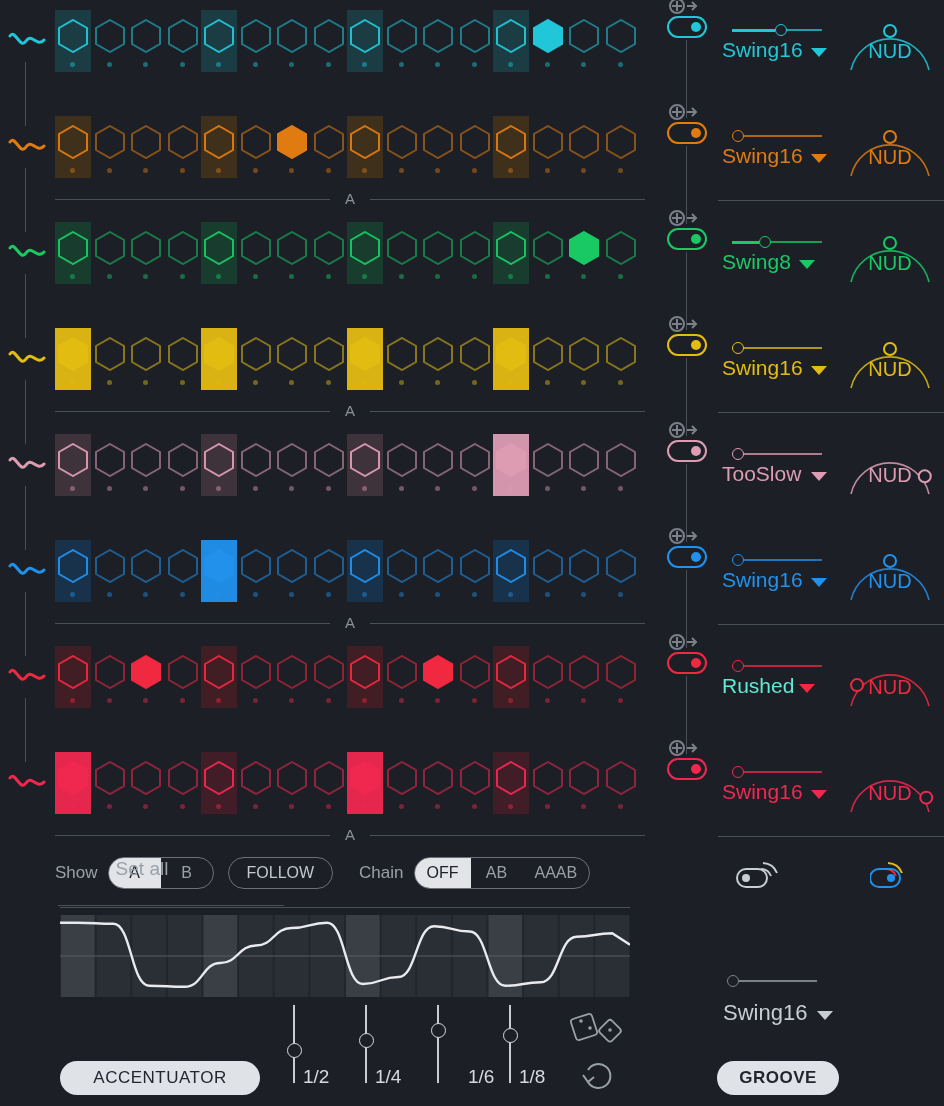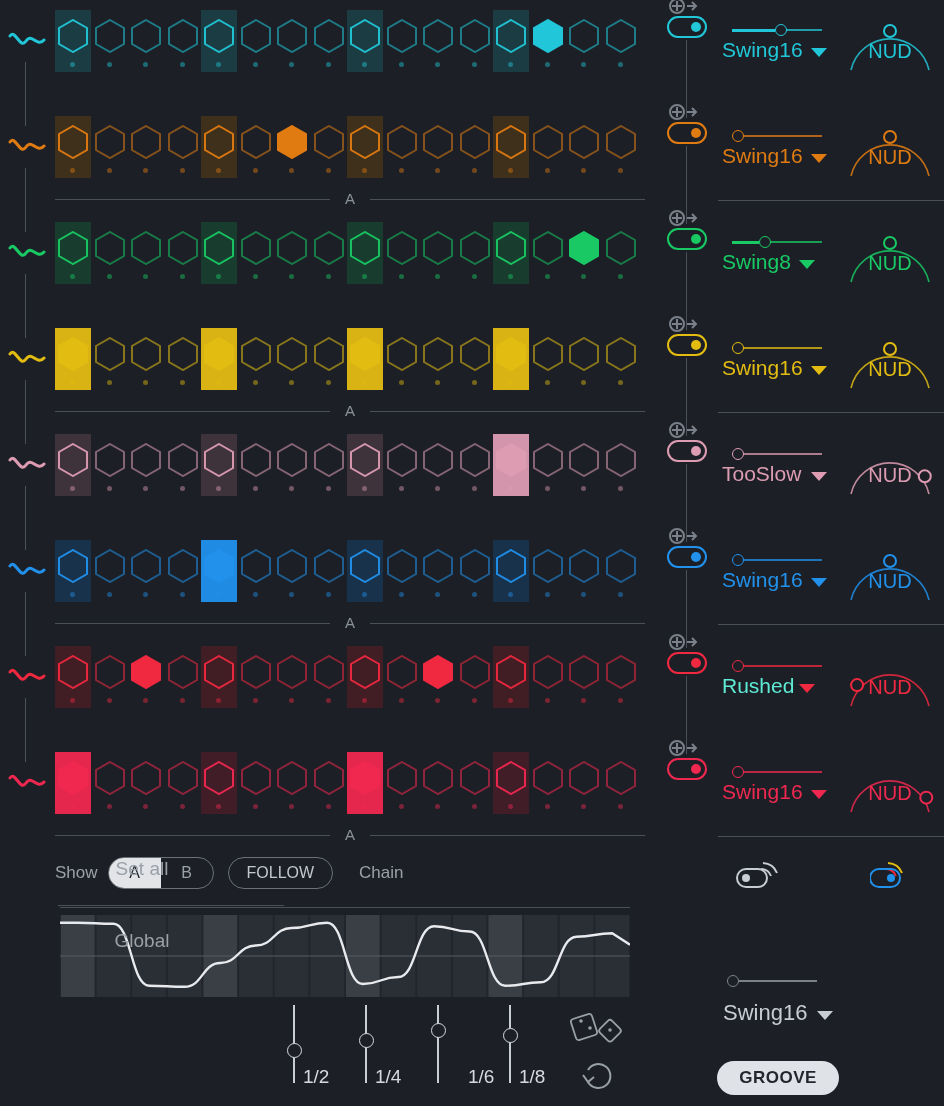--- a/index.html
+++ b/index.html
@@ -960,20 +960,25 @@
     </div>
 
   <div class="showbar">
     <span class="lbl">Show</span>
     <div class="seg" id="showseg">
         <div class="segbtn on">A</div>
         <div class="segbtn">B</div>
       </div>
     <div class="pillbtn" style="margin-left:14px;">FOLLOW</div>
     <span class="lbl" style="margin-left:26px;">Chain</span>
+    <div class="seg" id="chainseg">
+        <div class="segbtn on">OFF</div>
+        <div class="segbtn">AB</div>
+        <div class="segbtn">AAAB</div>
+      </div>
   </div>
 
   <div class="wavedisp" id="wavedisp"><svg width="570" height="82">
         <rect x="1" y="0" width="33.625" height="82" fill="#3a3f46"></rect>
         <rect x="36.625" y="0" width="33.625" height="82" fill="#2a2e35"></rect>
         <rect x="72.25" y="0" width="33.625" height="82" fill="#2a2e35"></rect>
         <rect x="107.875" y="0" width="33.625" height="82" fill="#2a2e35"></rect>
         <rect x="143.5" y="0" width="33.625" height="82" fill="#3a3f46"></rect>
         <rect x="179.125" y="0" width="33.625" height="82" fill="#2a2e35"></rect>
         <rect x="214.75" y="0" width="33.625" height="82" fill="#2a2e35"></rect>
@@ -1020,20 +1025,21 @@
     </g>
     <circle cx="11" cy="13" r="1.8" fill="#9aa0a8"></circle>
     <circle cx="20" cy="20" r="1.8" fill="#9aa0a8"></circle>
     <circle cx="40" cy="22" r="1.8" fill="#9aa0a8"></circle>
   </svg>
   <svg style="position:absolute;left:580px;top:1058px;" width="36" height="36">
     <path d="M8 12 A12 12 0 1 1 8 24" fill="none" stroke="#9aa0a8" stroke-width="2"></path>
     <path d="M3 17 L8 24 L14 19" fill="none" stroke="#9aa0a8" stroke-width="2"></path>
   </svg>
 
+  <div class="bigbtn" style="left:60px;top:1061px;width:200px;">ACCENTUATOR</div>
 
   <div class="rpanel" id="rpanel">
       <div class="rrow" style="top: 12px;">
         <svg width="30" height="18" class="plusarrow">
           <circle cx="9" cy="10" r="7" fill="none" stroke="#7b818a" stroke-width="2"></circle>
           <line x1="9" y1="5" x2="9" y2="15" stroke="#7b818a" stroke-width="2"></line>
           <line x1="4" y1="10" x2="14" y2="10" stroke="#7b818a" stroke-width="2"></line>
           <line x1="19" y1="10" x2="28" y2="10" stroke="#7b818a" stroke-width="2"></line>
           <path d="M24 6 L28 10 L24 14" fill="none" stroke="#7b818a" stroke-width="2"></path>
         </svg>
@@ -1236,21 +1242,20 @@
   </svg>
   <div class="setall-lbl">Set all</div>
   <svg style="position:absolute;left:870px;top:855px;" width="52" height="38">
     <path d="M18 8 a16 16 0 0 1 14 10" fill="none" stroke="#e3bc12" stroke-width="2"></path>
     <path d="M16 14 a11 11 0 0 1 10 7" fill="none" stroke="#f02840" stroke-width="2"></path>
     <rect x="0" y="14" width="30" height="18" rx="9" fill="none" stroke="#2191ec" stroke-width="2"></rect>
     <circle cx="21" cy="23" r="4" fill="#2191ec"></circle>
   </svg>
   <div class="rdiv" style="top:905px;"></div>
 
-  <div class="global-lbl">Global</div>
   <div id="globalctl">
       <div style="position: absolute; left: 727px; top: 975px; width: 90px; height: 12px;">
         <div style="position: absolute; left: 0px; top: 5px; width: 90px; height: 1.5px; background: rgb(123, 129, 138);"></div>
         <div style="position: absolute; left: 0px; top: 0px; width: 12px; height: 12px; border-radius: 50%; border: 1.8px solid rgb(123, 129, 138); box-sizing: border-box; background: rgb(28, 32, 38);"></div>
       </div>
       <div style="position: absolute; left: 723px; top: 1000px; font-size: 22px; color: rgb(200, 205, 212);">Swing16</div>
       <div style="position: absolute; left: 817px; top: 1011px; width: 0px; height: 0px; border-left: 8px solid transparent; border-right: 8px solid transparent; border-top: 9px solid rgb(200, 205, 212);"></div>
     </div>
 
   <div class="bigbtn" style="left:717px;top:1061px;width:122px;font-weight:bold;">GROOVE</div>

